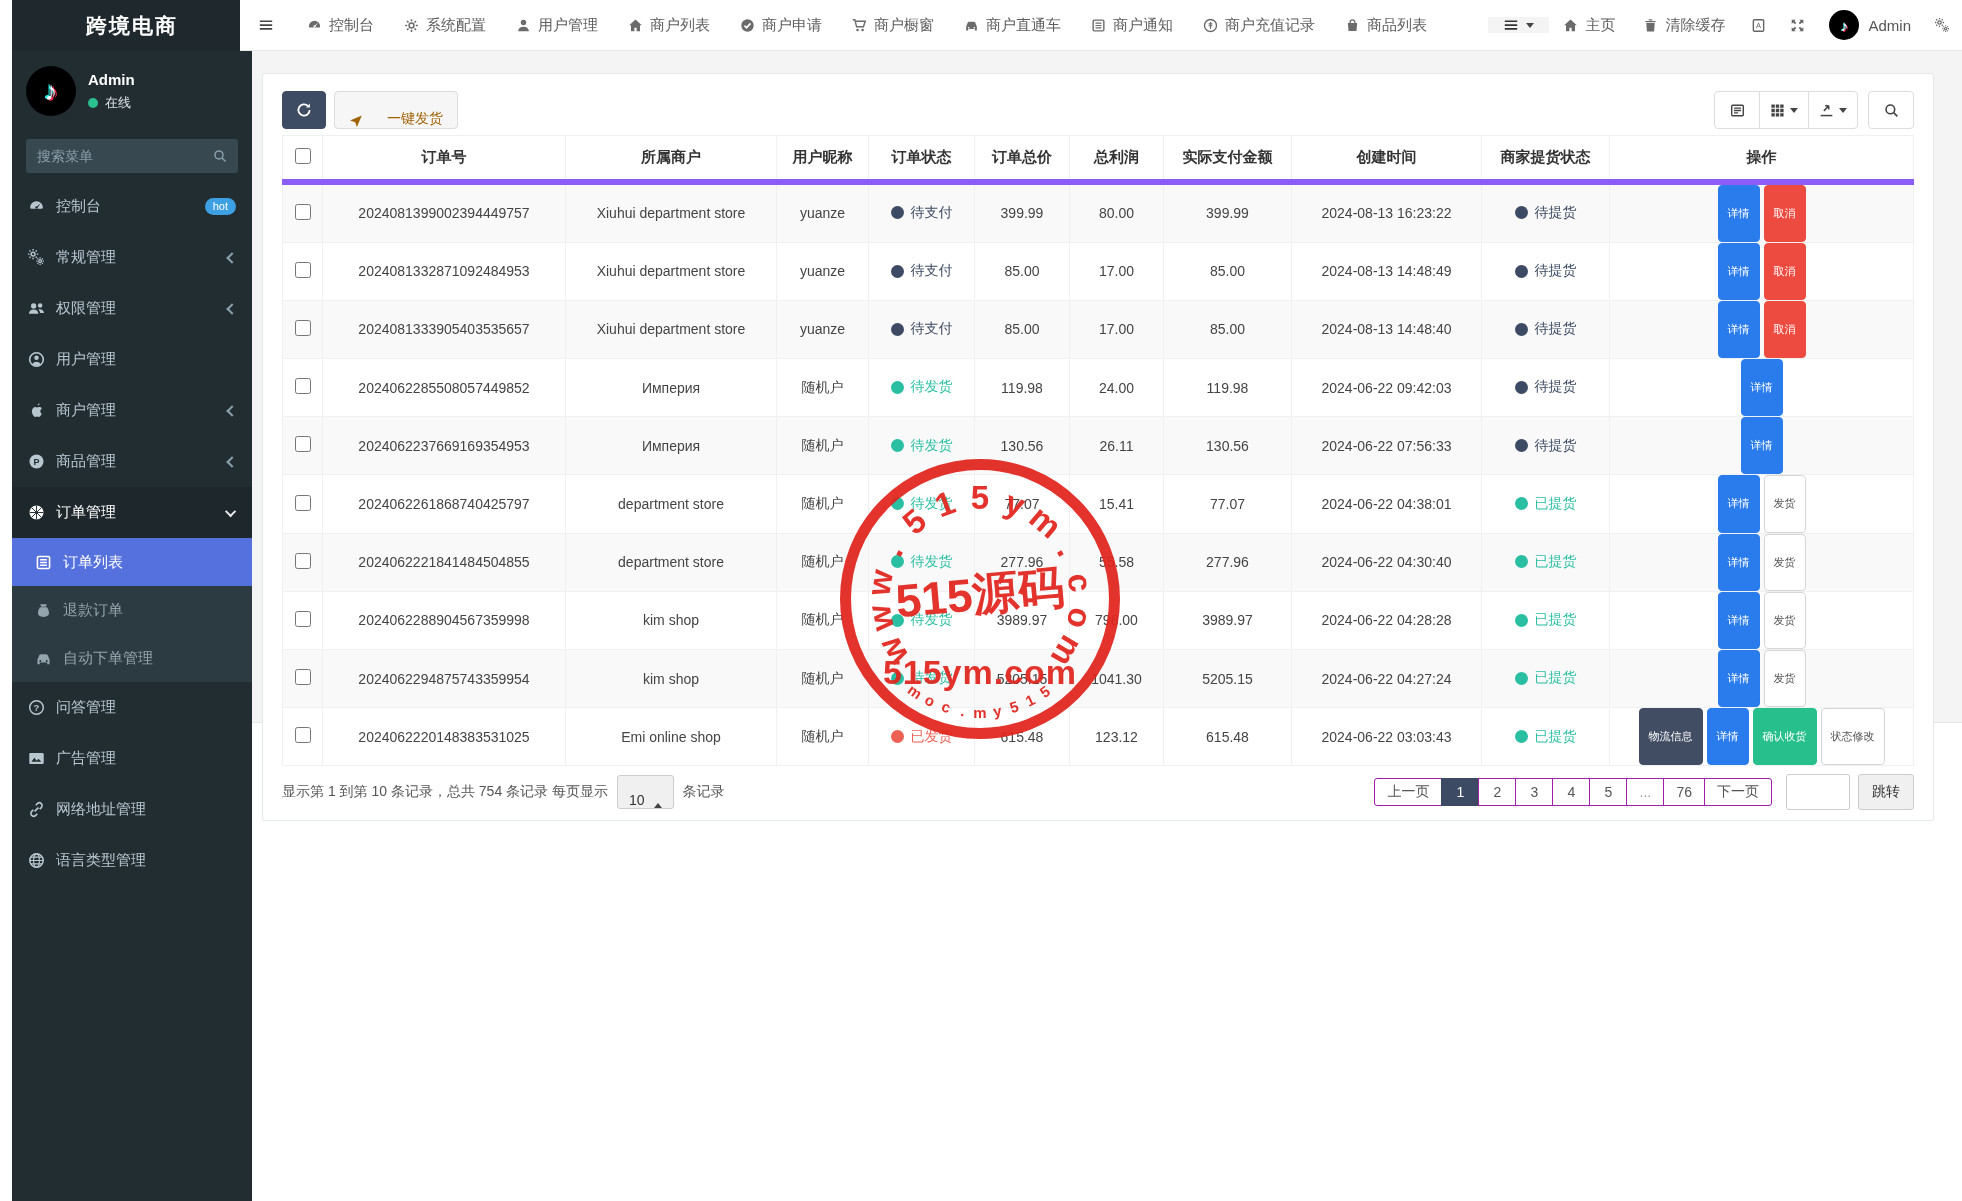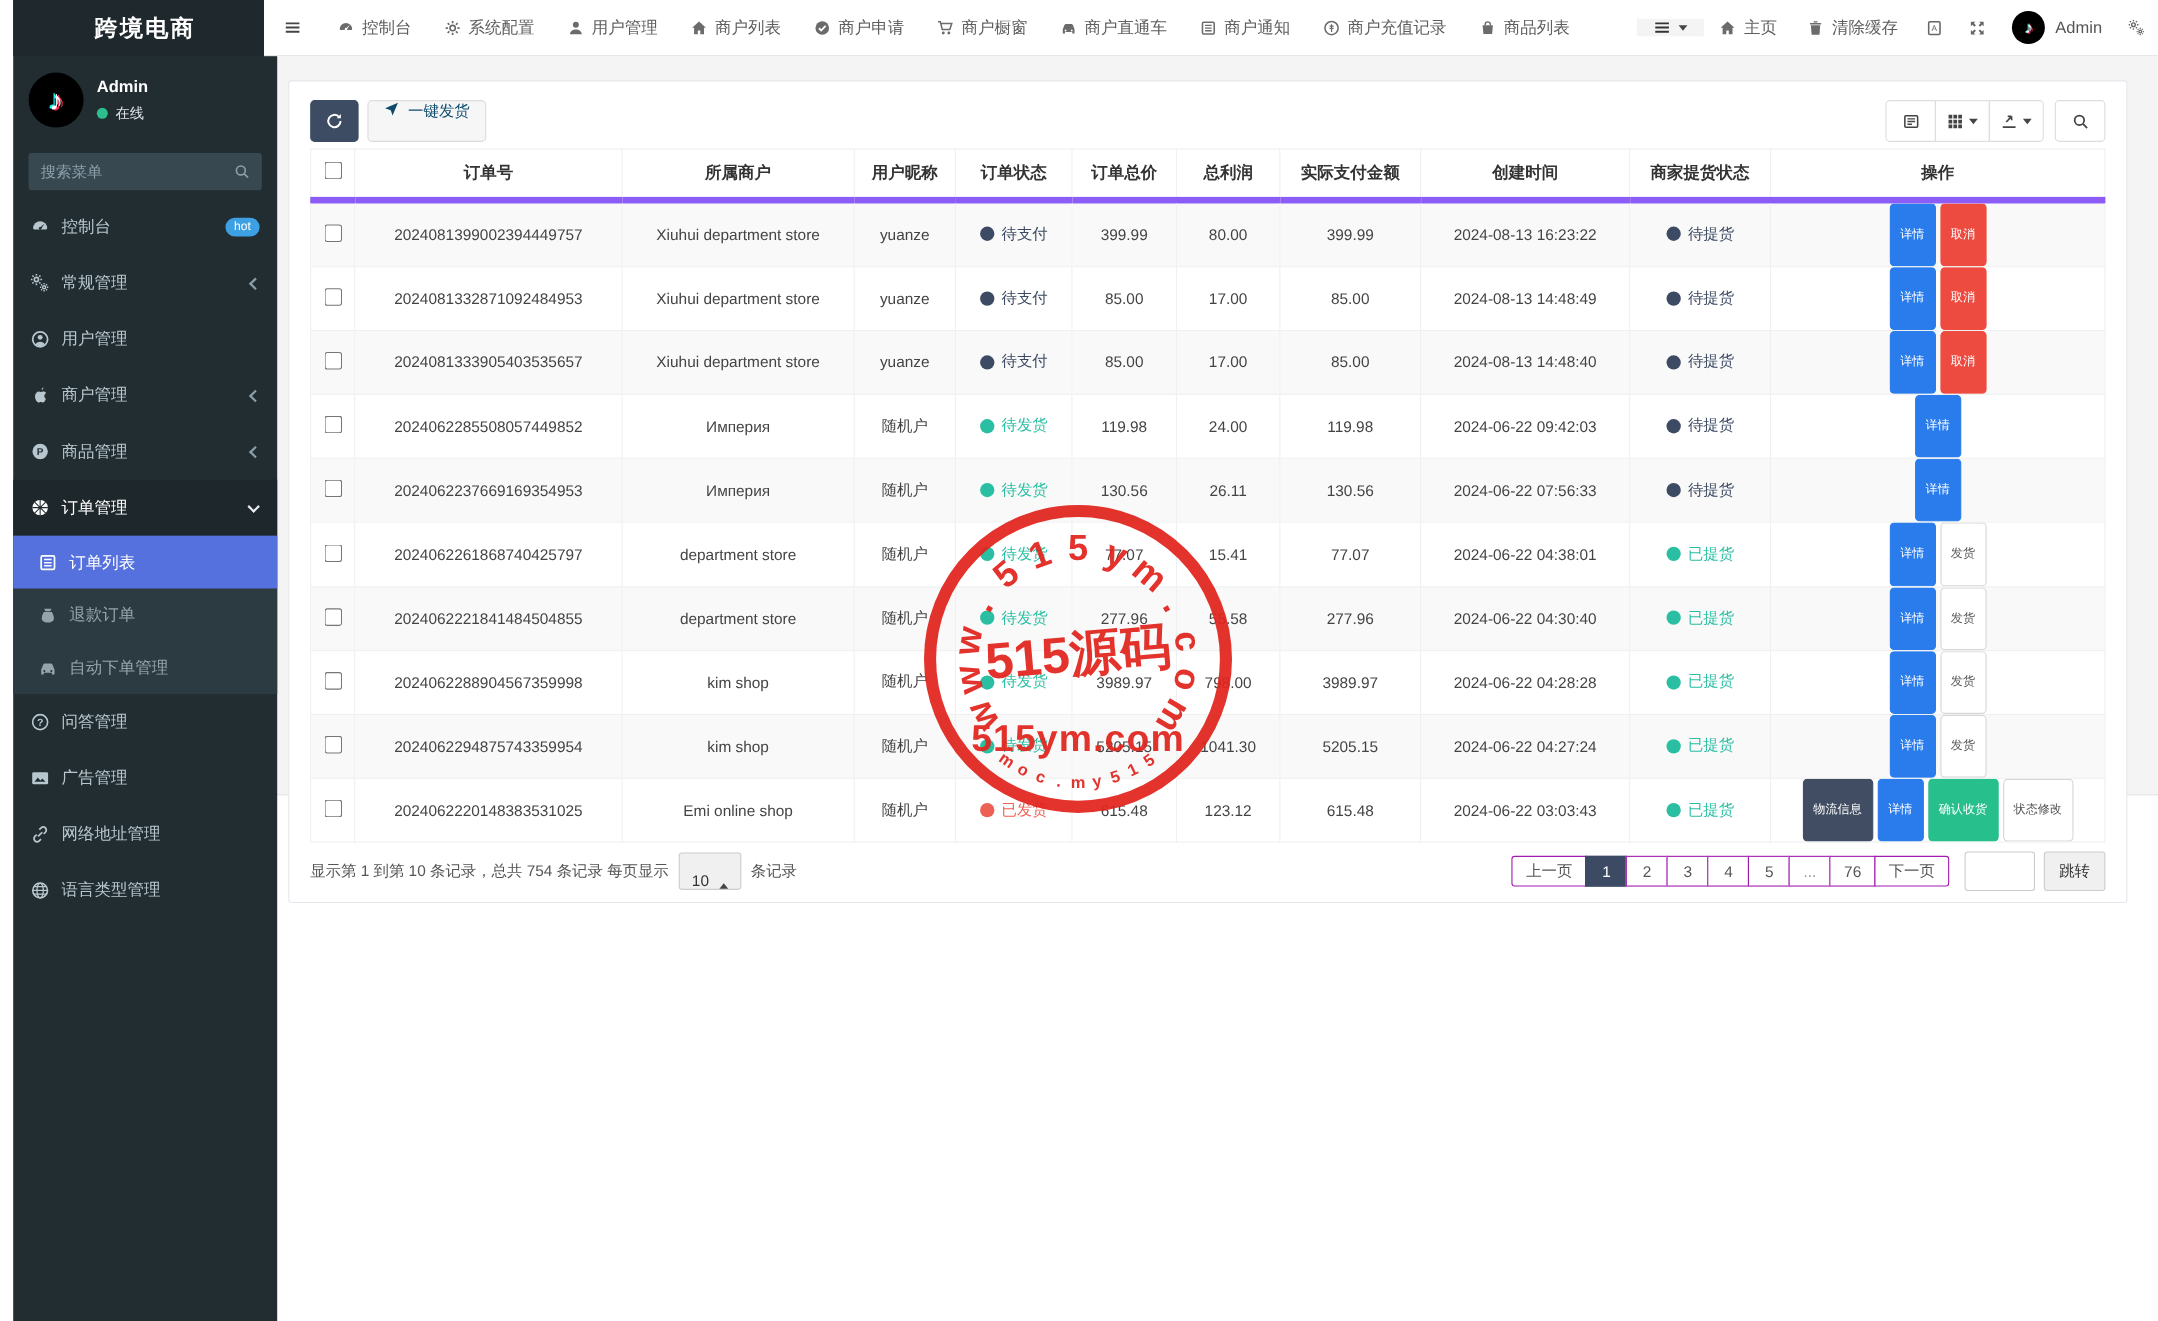--- a/index.html
+++ b/index.html
@@ -55,21 +55,21 @@
   .nav-user{display:flex;align-items:center;gap:9px;padding:0 12px;color:#555;font-size:15px;cursor:pointer}
   .avatar.sm{width:30px;height:30px}
   .avatar.sm .tiktok-note{font-size:15px;text-shadow:-1px 0 0 #25f4ee,1px 1px 0 #fe2c55}
 
   
   .content{position:absolute;left:240px;top:51px;right:0;height:672px;background:#f4f4f5;border-bottom:1px solid #e5e5e5;padding:22px 28px 0 22px}
   .panel{background:#fff;border:1px solid #e4e7eb;border-radius:3px;padding:17px 19px 10px}
   .toolbar{display:flex;align-items:center;margin-bottom:6px}
   .btn-refresh{width:44px;height:38px;background:#3d4c63;border:1px solid #3d4c63;border-radius:4px;color:#fff;display:flex;align-items:center;justify-content:center;cursor:pointer}
   .btn-refresh svg{width:16px;height:16px}
-  .btn-send{margin-left:8px;height:38px;padding:0 14px;background:#f6f6f6;border:1px solid #dcdcdc;border-radius:4px;color:#0c4a6e;font-size:14px;display:flex;align-items:flex-start;gap:8px;cursor:pointer;font-family:inherit}
+  .btn-send{margin-left:8px;height:38px;padding:0 14px;background:#f6f6f6;border:1px solid #dcdcdc;border-radius:4px;color:#a16207;font-size:14px;display:flex;align-items:flex-end;gap:24px;cursor:pointer;font-family:inherit}
   .btn-send svg{width:14px;height:14px}
   .toolbar-right{margin-left:auto;display:flex;align-items:center;gap:10px}
   .btn-group{display:flex}
   .btn-group button{min-width:46px;height:38px;background:#fff;border:1px solid #ddd;color:#444;display:flex;align-items:center;justify-content:center;gap:5px;cursor:pointer;padding:0 10px}
   .btn-group button svg{width:15px;height:15px}
   .btn-group button + button{margin-left:-1px}
   .btn-group button:first-child{border-radius:4px 0 0 4px}
   .btn-group button:last-child{border-radius:0 4px 4px 0}
   .btn-sq{width:46px;height:38px;background:#fff;border:1px solid #ddd;border-radius:4px;color:#444;display:flex;align-items:center;justify-content:center;cursor:pointer}
   .btn-sq svg{width:15px;height:15px}
@@ -166,20 +166,34 @@
                   <circle cx="8" cy="8" r="2.4" fill="none" stroke="currentColor" stroke-width="1.8"></circle>
                   <path d="M8 1.5v2M8 12.5v2M1.5 8h2M12.5 8h2M3.4 3.4l1.4 1.4M11.2 11.2l1.4 1.4M12.6 3.4l-1.4 1.4M4.8 11.2l-1.4 1.4" stroke="currentColor" stroke-width="1.8"></path>
                 </g>
                 <g transform="translate(7,7) scale(.55)">
                   <circle cx="8" cy="8" r="2.4" fill="none" stroke="currentColor" stroke-width="2.2"></circle>
                   <path d="M8 1.5v2M8 12.5v2M1.5 8h2M12.5 8h2M3.4 3.4l1.4 1.4M11.2 11.2l1.4 1.4M12.6 3.4l-1.4 1.4M4.8 11.2l-1.4 1.4" stroke="currentColor" stroke-width="2.2"></path>
                 </g>
               </svg>
             </span>
             <span class="mi-label">常规管理</span>
+            <span class="chev-left"></span>
+          </div>
+        </li>
+        <li class="menu-item">
+          <div class="mi-row">
+            <span class="ico">
+              <svg viewBox="0 0 16 16" fill="currentColor">
+                <circle cx="5.3" cy="5.6" r="2.5"></circle>
+                <path d="M.8 13c.2-2.6 2.1-4 4.5-4s4.3 1.4 4.5 4z"></path>
+                <circle cx="11.4" cy="5.2" r="2.1"></circle>
+                <path d="M10.9 8.6c2.3 0 4 1.3 4.2 3.6h-3.6a5.5 5.5 0 0 0-1.8-3.3z"></path>
+              </svg>
+            </span>
+            <span class="mi-label">权限管理</span>
             <span class="chev-left"></span>
           </div>
         </li>
         <li class="menu-item">
           <div class="mi-row">
             <span class="ico">
               <svg viewBox="0 0 16 16" fill="currentColor">
                 <circle cx="8" cy="8" r="6.4" fill="none" stroke="currentColor" stroke-width="1.5"></circle>
                 <circle cx="8" cy="6.3" r="2.1"></circle>
                 <path d="M3.9 12.4C4.7 10.8 6.2 10 8 10s3.3.8 4.1 2.4a6.4 6.4 0 0 1-8.2 0z"></path>

